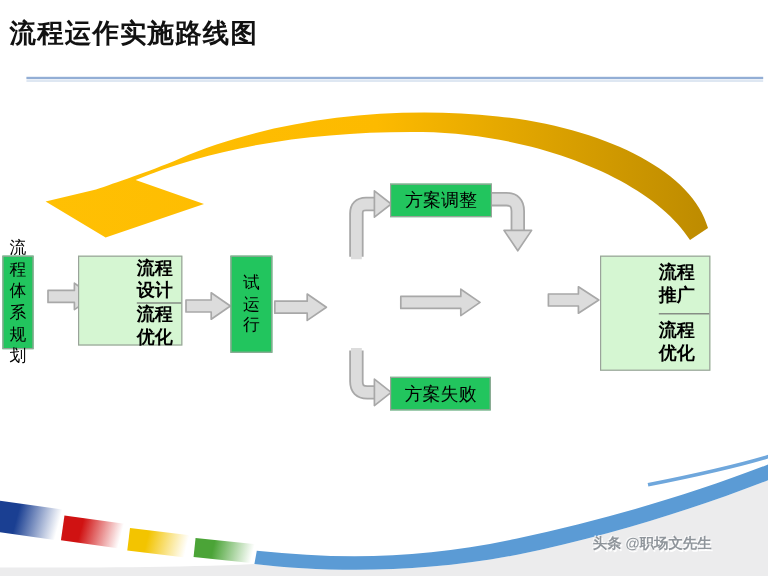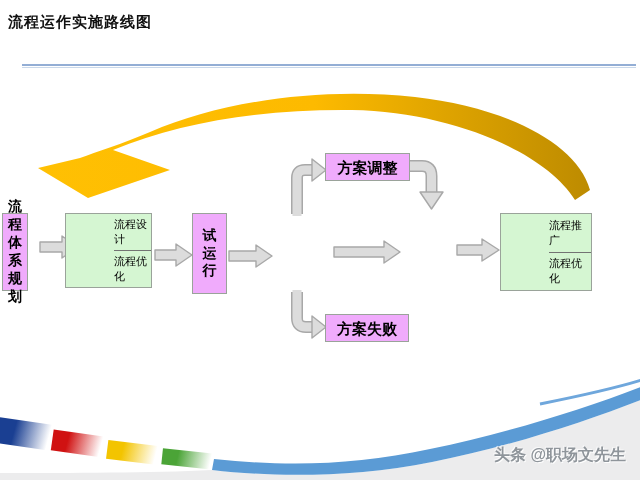--- a/index.html
+++ b/index.html
@@ -5,74 +5,74 @@
   * { margin: 0; padding: 0; box-sizing: border-box; }
   html, body { width: 640px; height: 480px; }
   body { font-family: "Liberation Sans", "DejaVu Sans", sans-serif; background: #fff; }
   #slide {
     position: relative; width: 640px; height: 480px;
     background: #ffffff; overflow: hidden;
   }
   
   .title {
     position: absolute; left: 8px; top: 13px;
-    font-size: 15px; font-weight: 700; color: #111; letter-spacing: 1px;
+    font-size: 22px; font-weight: 700; color: #111; letter-spacing: 1px;
     white-space: nowrap;
   }
   .rule-main { position: absolute; left: 22px; top: 64px; width: 614px; height: 2px; background: #93aed5; }
   .rule-light { position: absolute; left: 22px; top: 67px; width: 614px; height: 1px; background: #c9d8ea; }
 
   
   svg.artwork { position: absolute; left: 0; top: 0; z-index: 1; }
 
   
   .fbox {
     position: absolute; z-index: 2;
-    background: #f0abfc; border: 1px solid #9aa39a;
+    background: #22c55e; border: 1px solid #9aa39a;
     display: flex; align-items: center; justify-content: center;
-    font-weight: 700; color: #000; text-align: center;
+    font-weight: 400; color: #000; text-align: center;
     white-space: pre-line; line-height: 1.28;
   }
   .fbox.small { font-size: 14px; }
   .fbox.label { font-size: 15px; line-height: 1; }
   .dbox {
     position: absolute; z-index: 2;
     background: #d5f6d2; border: 1px solid #9aa39a;
     display: flex; flex-direction: column;
   }
   .dbox .cell {
     flex: 1; display: flex; align-items: center; justify-content: center;
-    font-weight: 400; font-size: 11px; color: #000; margin-left: 48px;
+    font-weight: 700; font-size: 15px; color: #000; margin-left: 48px;
   }
   .dbox .cell + .cell { border-top: 1px solid #737373; }
 
   
   #box-planning { left: 2px;   top: 213px; width: 26px;  height: 78px; }
   #box-design   { left: 65px;  top: 213px; width: 87px;  height: 75px; }
   #box-trial    { left: 192px; top: 213px; width: 35px;  height: 81px; }
   #box-measure  { left: 273px; top: 213px; width: 49px;  height: 80px; }
   #box-adjust   { left: 325px; top: 153px; width: 85px;  height: 28px; }
   #box-release  { left: 408px; top: 213px; width: 47px;  height: 79px; }
   #box-fail     { left: 325px; top: 314px; width: 84px;  height: 28px; }
-  #box-promote  { left: 500px; top: 213px; width: 92px;  height: 78px; }
+  #box-promote  { left: 500px; top: 213px; width: 92px;  height: 96px; }
 
   
   .swatch { position: absolute; z-index: 1; }
   #sw-navy   { left: -2px;  top: 421px; width: 54px; height: 26px; transform: rotate(8deg);
                background: linear-gradient(97deg, #1a3f92 30%, rgba(255,255,255,0) 92%); }
   #sw-red    { left: 52px;  top: 433px; width: 52px; height: 21px; transform: rotate(8deg);
                background: linear-gradient(97deg, #d01212 30%, rgba(255,255,255,0) 92%); }
   #sw-yellow { left: 107px; top: 443px; width: 52px; height: 19px; transform: rotate(7deg);
                background: linear-gradient(97deg, #f3c400 30%, rgba(255,255,255,0) 92%); }
   #sw-green  { left: 162px; top: 451px; width: 52px; height: 16px; transform: rotate(6deg);
                background: linear-gradient(97deg, #4ba437 30%, rgba(255,255,255,0) 92%); }
 
   .watermark {
     position: absolute; z-index: 3; left: 494px; top: 445px;
-    font-size: 16px; font-weight: 700; color: #8f959b;
+    font-size: 12px; font-weight: 700; color: #8f959b;
     text-shadow: 1px 1px 0 rgba(255,255,255,.95), -1px -1px 0 rgba(255,255,255,.7);
     white-space: nowrap;
   }
 </style>
 </head>
 <body>
 
 <div id="slide">
 
   <svg class="artwork" width="640" height="480" viewBox="0 0 640 480">

